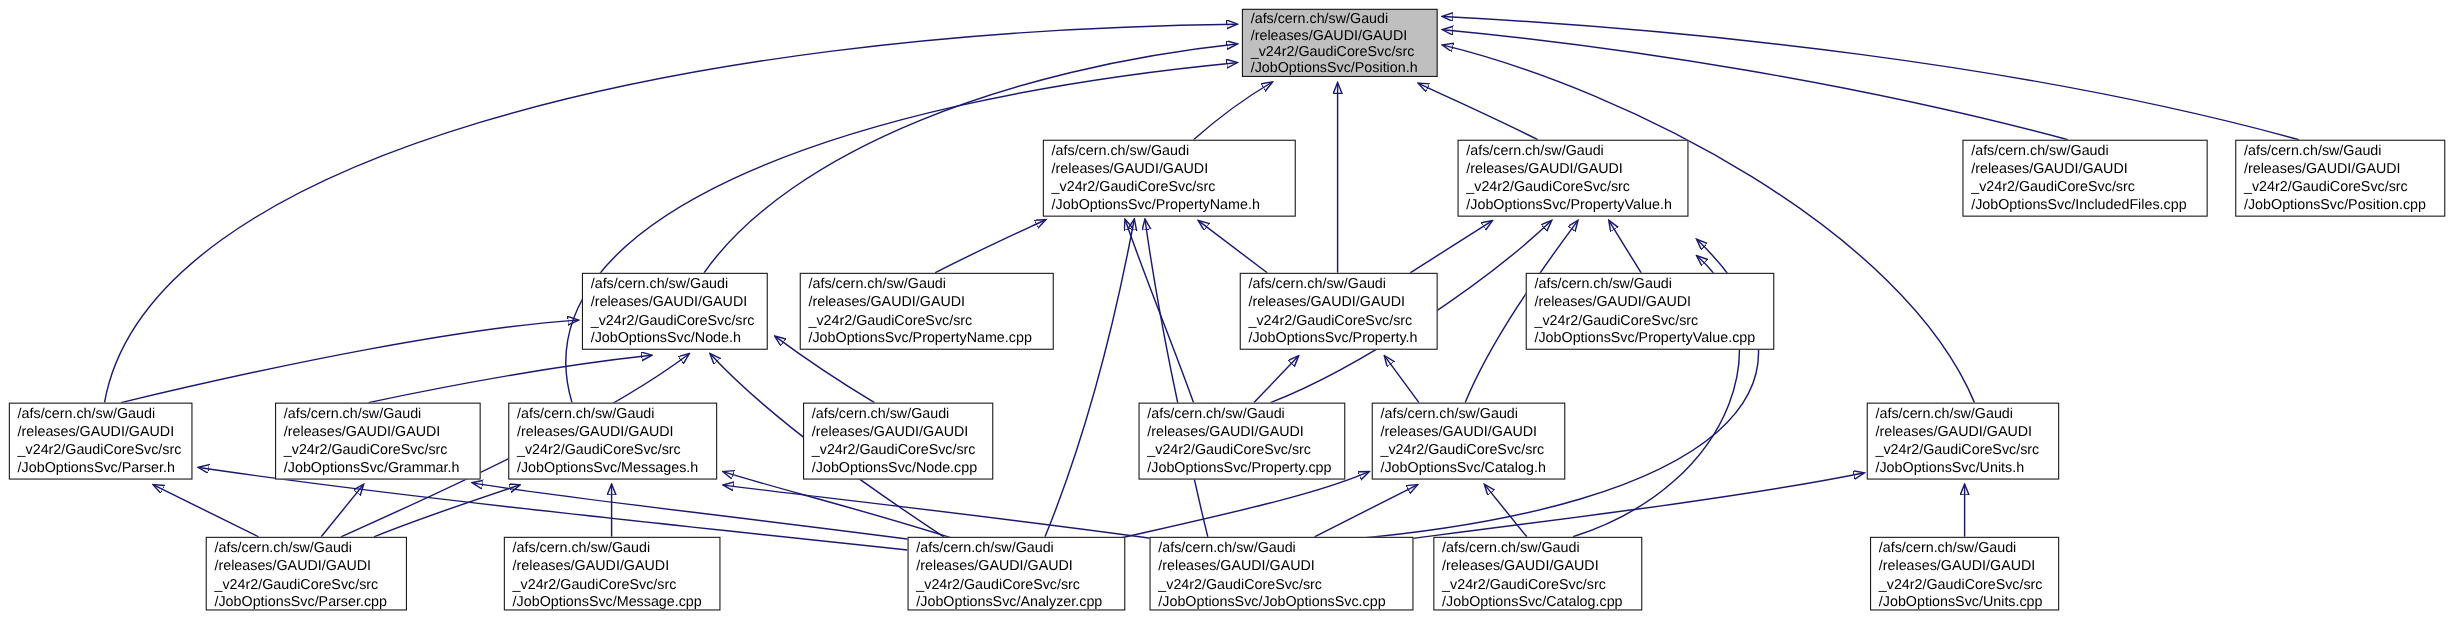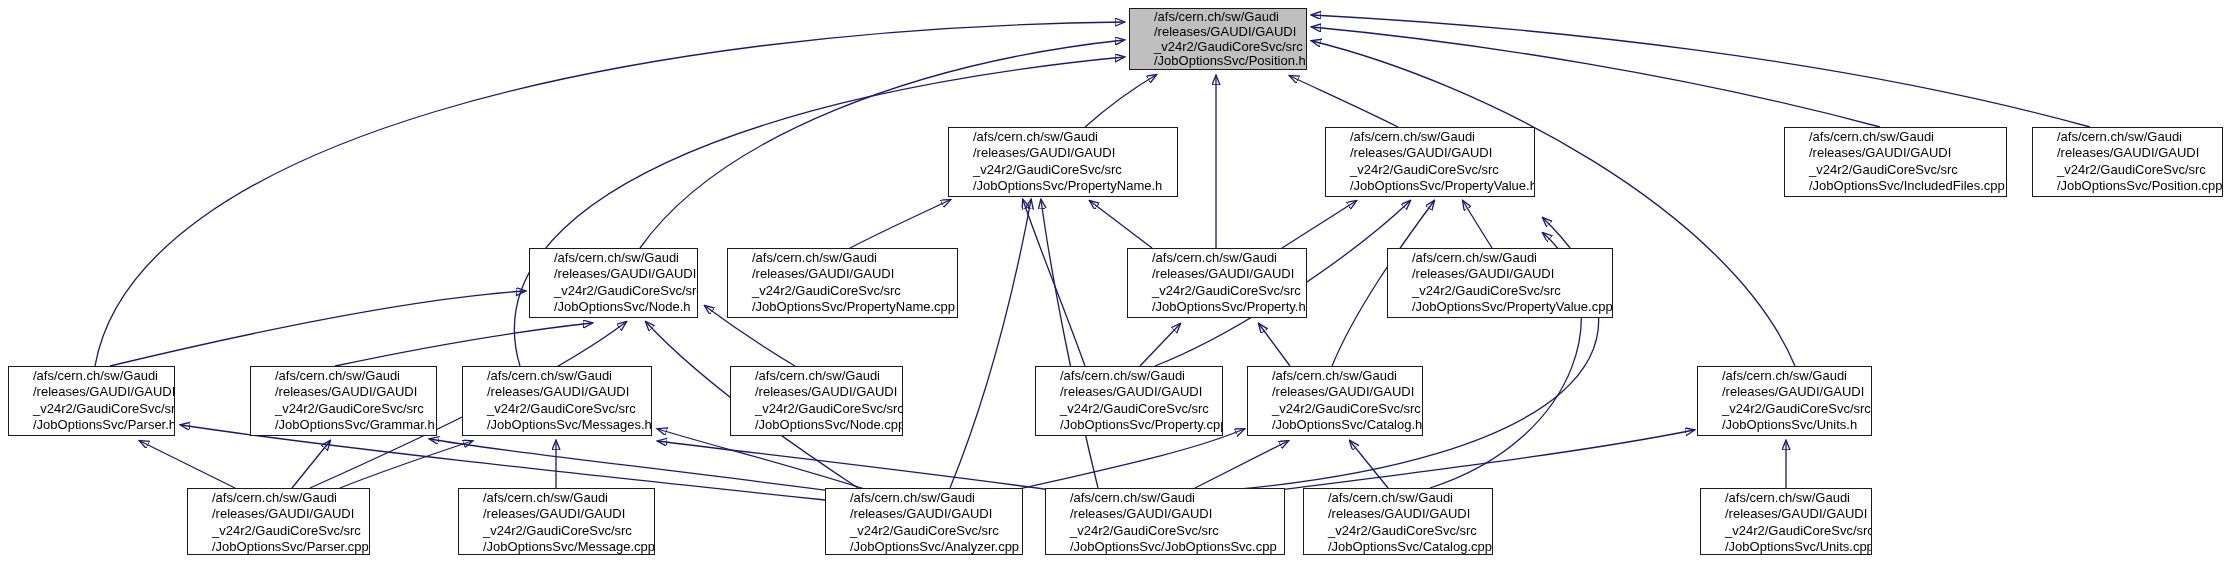--- a/index.html
+++ b/index.html
@@ -18,21 +18,21 @@
   }
   .edges path { fill: none; stroke: #191970; stroke-width: 1.3; }
   .node {
     position: absolute;
     box-sizing: border-box;
     background: #ffffff;
     border: 1.5px solid #1a1a1a;
     color: #000000;
     font-size: 13px;
     line-height: 16.4px;
-    padding: 1px 4px 1px 24px;
+    padding: 1px 4px 1px 7px;
     white-space: pre-line;
     cursor: pointer;
     overflow: hidden;
   }
   .node.highlight { background: #bfbfbf; }
 </style>
 </head>
 <body>
 
 <div class="graph">

